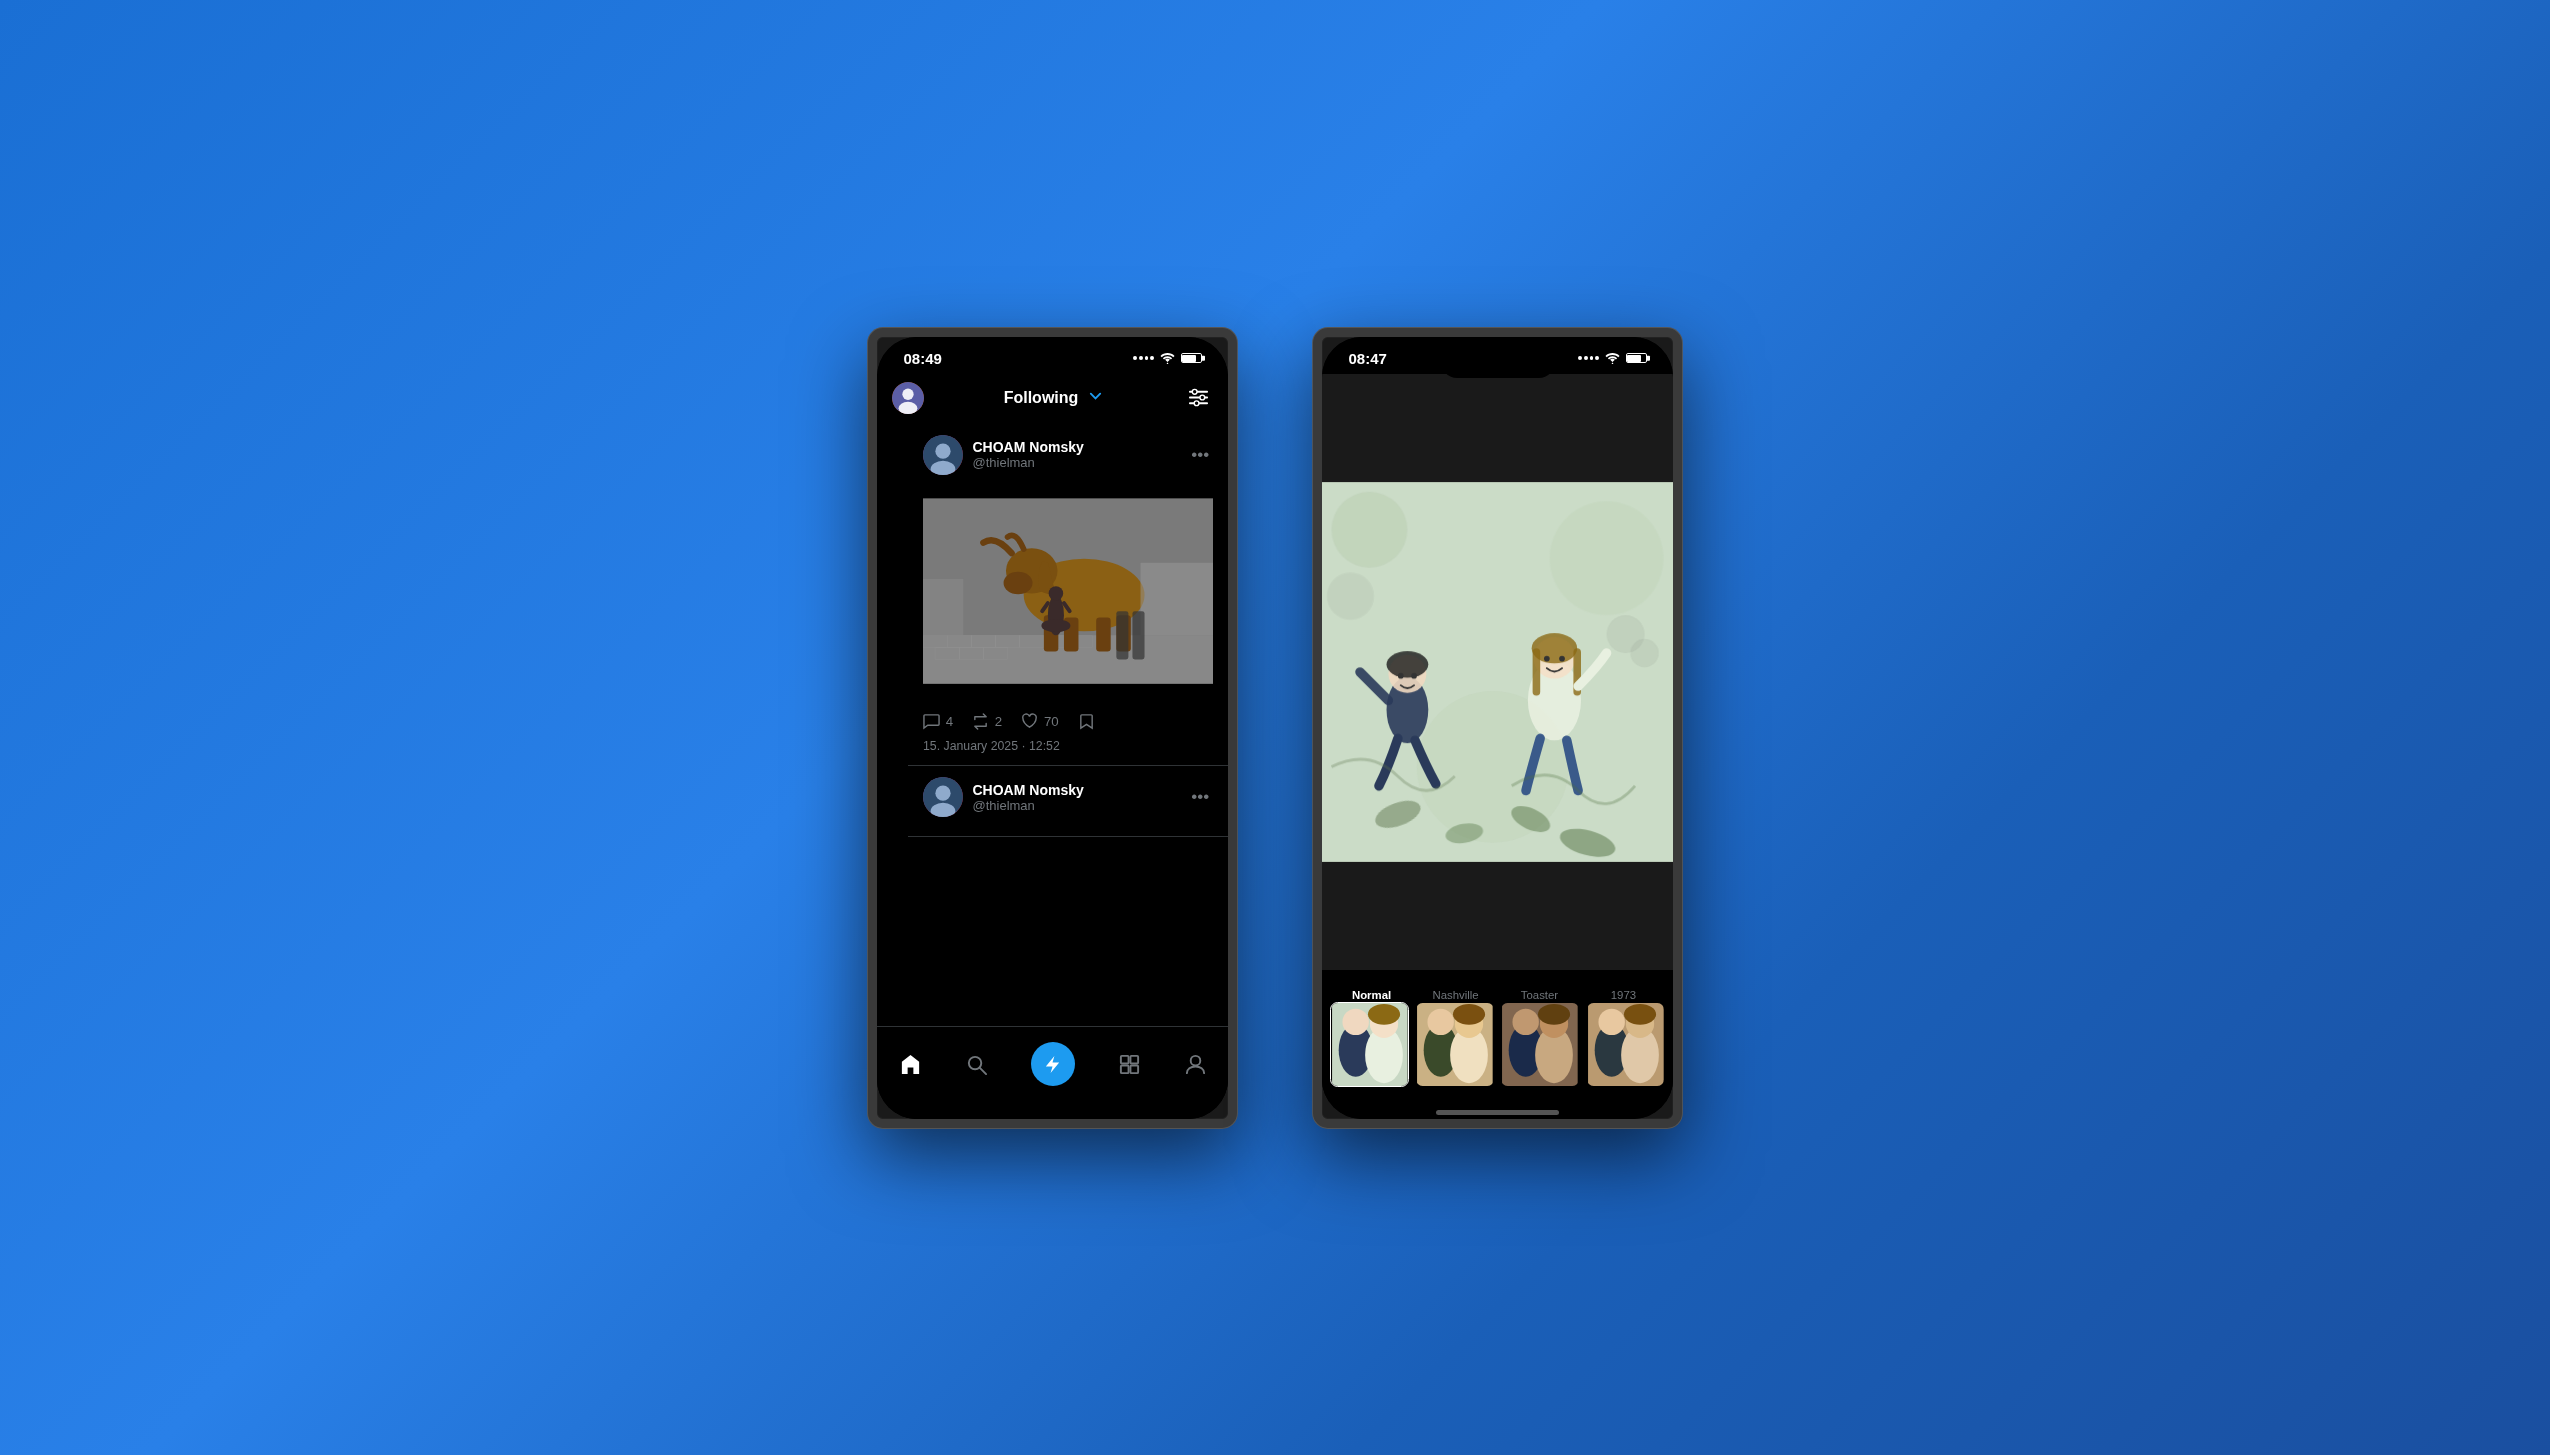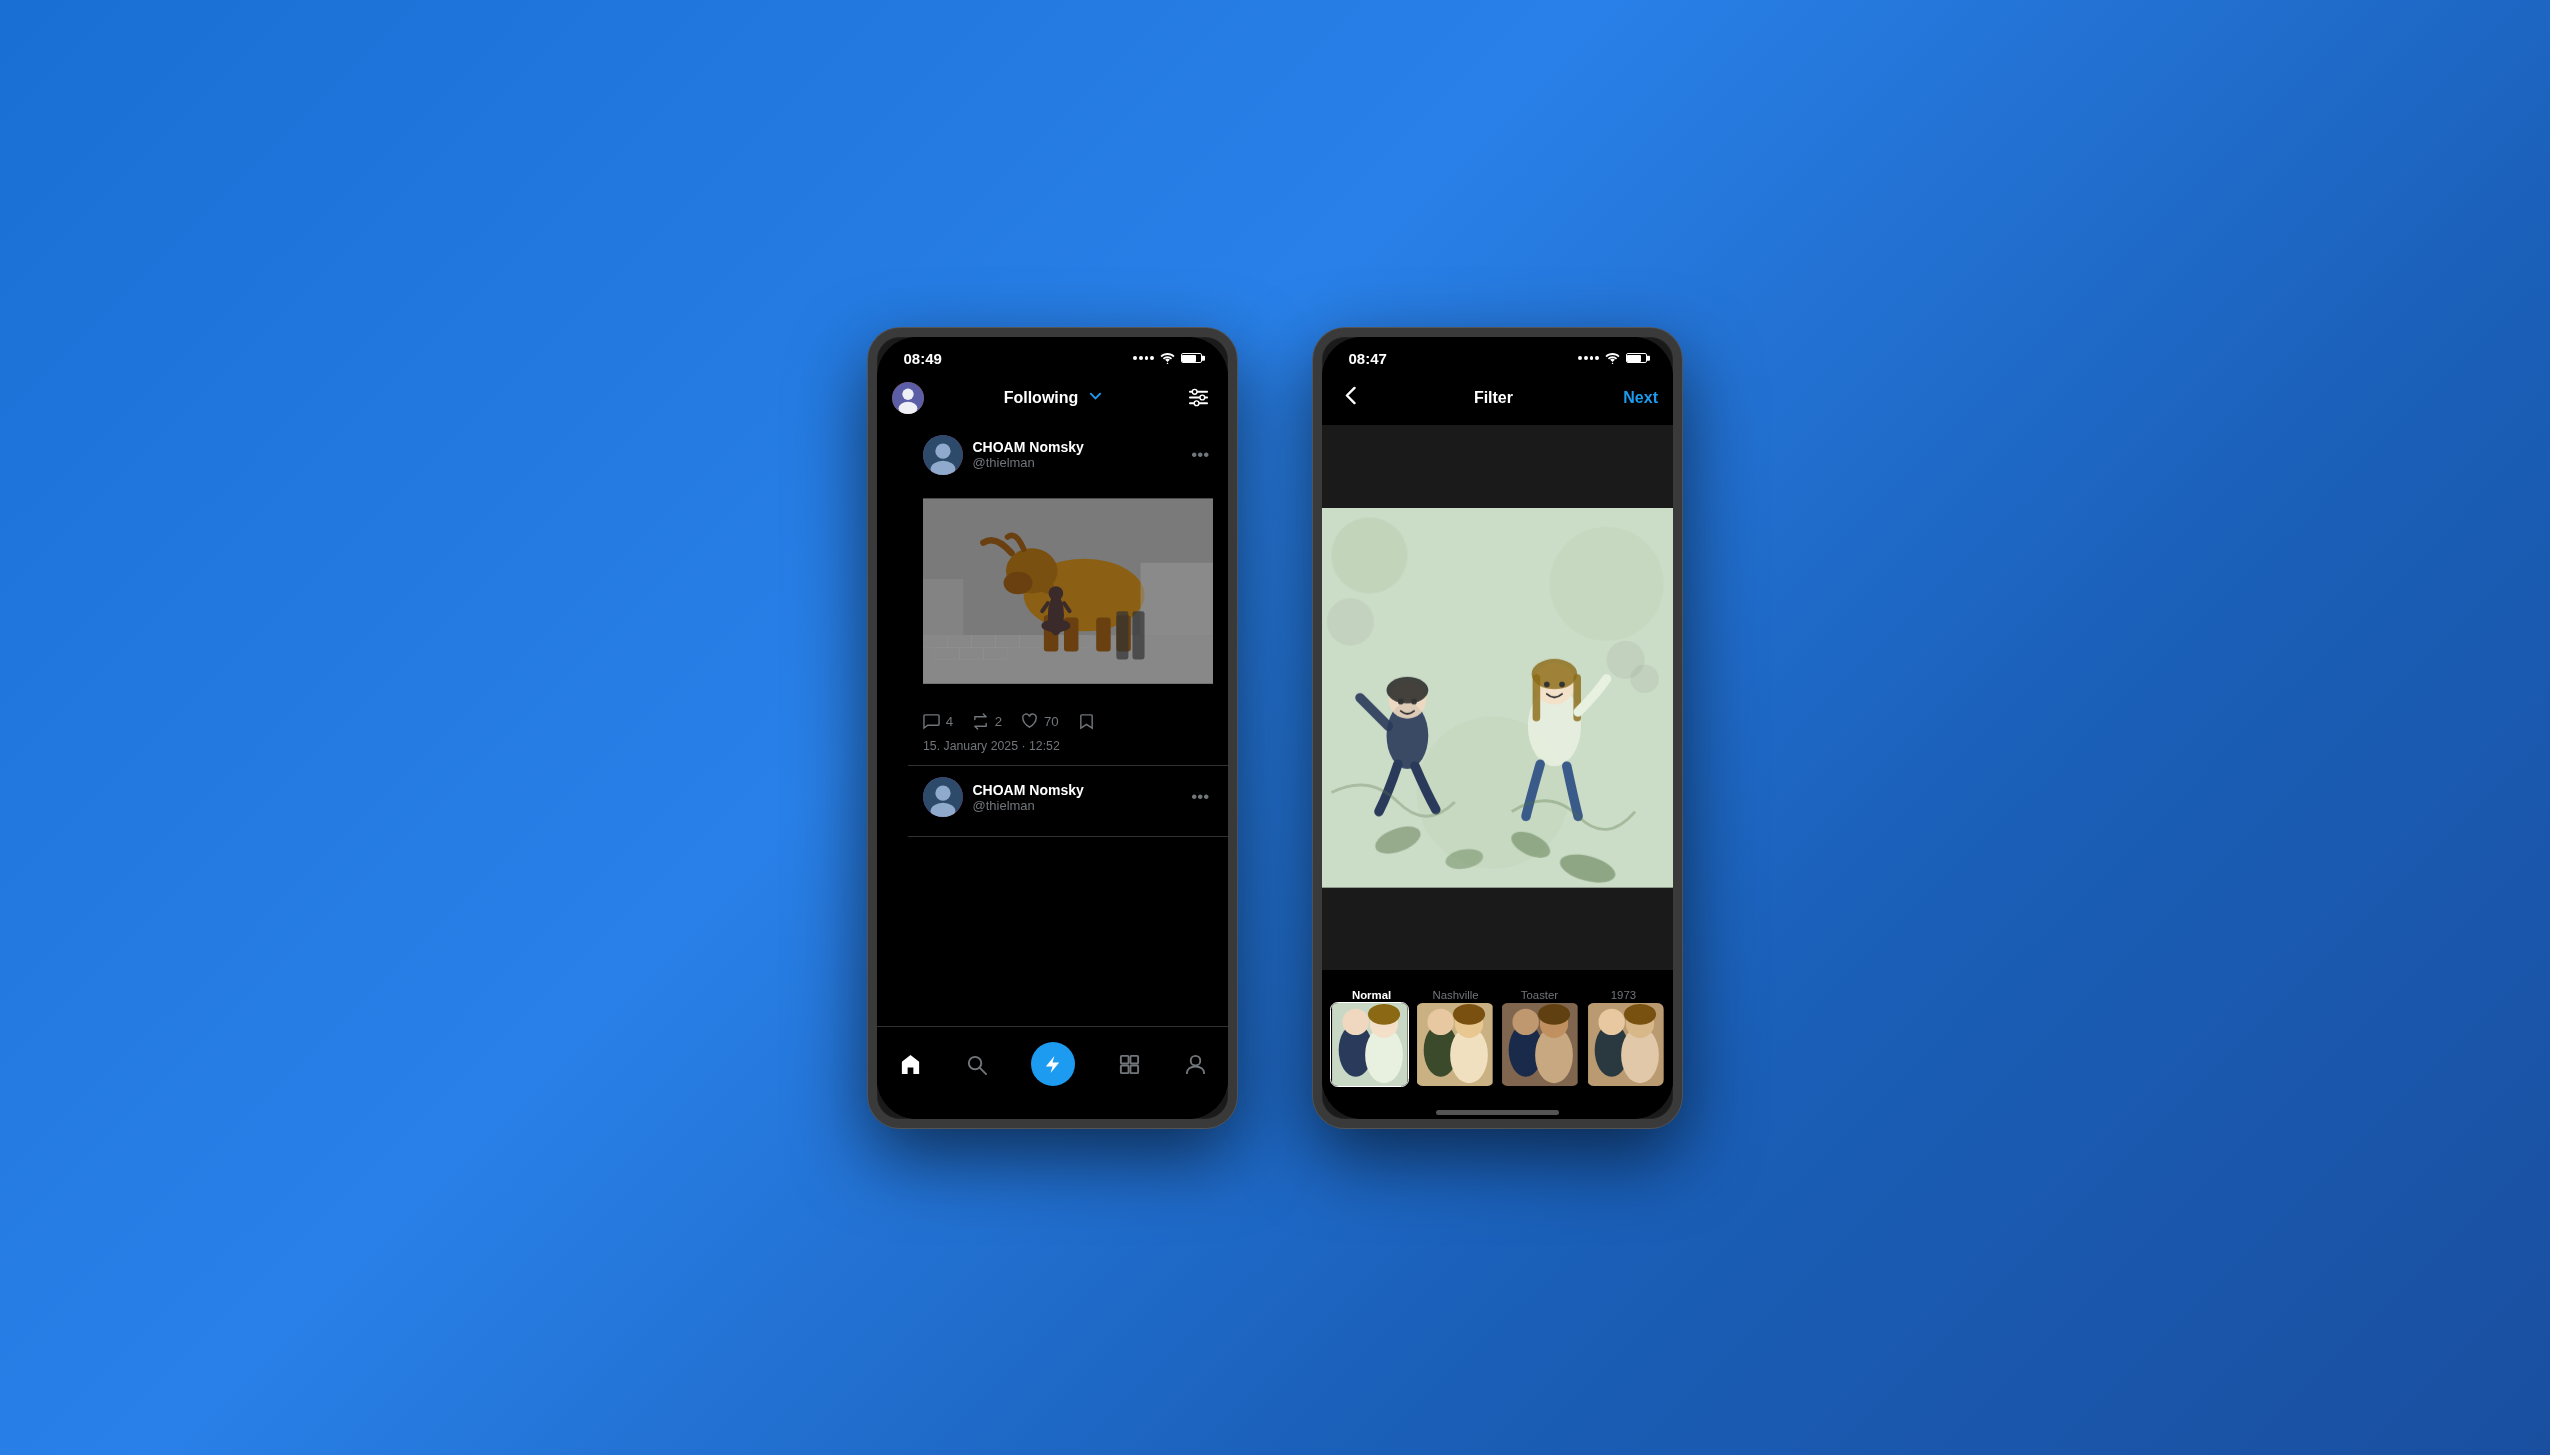--- a/index.html
+++ b/index.html
@@ -20,21 +20,21 @@
       position: relative;
       display: flex;
       align-items: center;
       justify-content: center;
     }
 
     .phone-frame {
       width: 369px;
       height: 800px;
       background: #1a1a1a;
-      border-radius: 32px;
+      border-radius: 15px;
       border: 9.5px solid #3a3a3a;
       position: relative;
       overflow: hidden;
       box-shadow:
         0 0 0 0.9px #555,
         0 28px 76px rgba(0,0,0,0.6),
         inset 0 0 0 0.9px #222;
     }
 
     
@@ -700,29 +700,20 @@
             <path d="M8 9.5L5.5 7C6.3 6.2 7.1 5.8 8 5.8s1.7.4 2.5 1.2L8 9.5zm0 2.5l-1-1 1-1 1 1-1 1zM3 5.5C4.4 4.1 6.1 3.3 8 3.3s3.6.8 5 2.2l-1.4 1.4C10.6 5.9 9.4 5.3 8 5.3s-2.6.6-3.6 1.6L3 5.5zm-2.5-2.5C2.5 1.1 5.1 0 8 0s5.5 1.1 7.5 3l-1.4 1.4C12.6 2.9 10.4 2 8 2S3.4 2.9 1.9 4.4L.5 3z"></path>
           </svg>
           <div class="battery-icon">
             <div class="battery-fill"></div>
           </div>
         </div>
       </div>
 
       <div class="filter-screen">
 
-        <div class="filter-nav">
-          <button class="filter-back-btn">
-            <svg width="11.4" height="19" viewBox="0 0 12 20" fill="white">
-              <path d="M10 2L2 10l8 8" stroke="white" stroke-width="2.5" fill="none" stroke-linecap="round" stroke-linejoin="round"></path>
-            </svg>
-          </button>
-          <span class="filter-nav-title">Filter</span>
-          <button class="filter-next-btn">Next</button>
-        </div>
 
         <div class="filter-image-area">
           <svg width="100%" height="100%" viewBox="0 0 370 400" xmlns="http://www.w3.org/2000/svg">
 
             <rect width="370" height="400" fill="#d4e8d0"></rect>
 
             <rect width="370" height="400" fill="#c8d8c4" opacity="0.8"></rect>
 
             <g opacity="0.4">
               <circle cx="50" cy="50" r="40" fill="#a0b890" opacity="0.5"></circle>

